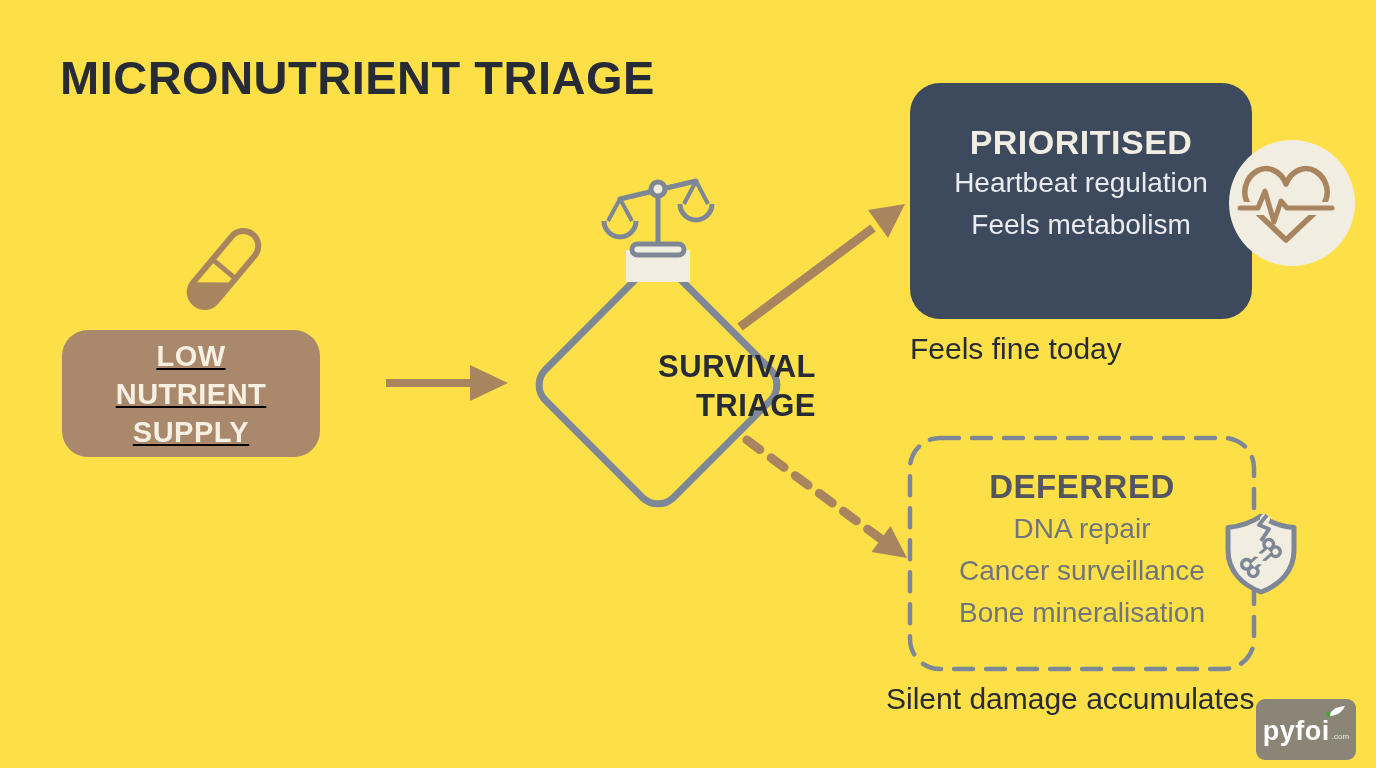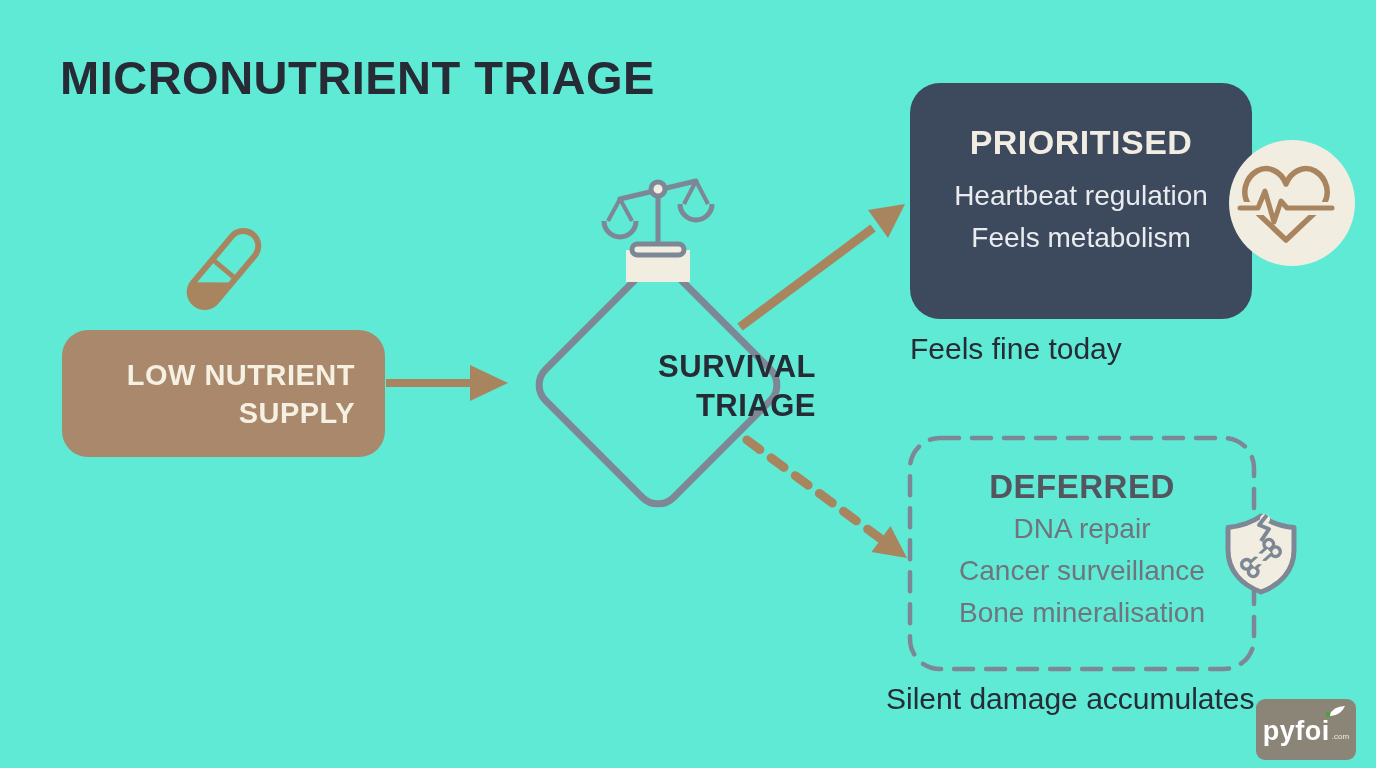--- a/index.html
+++ b/index.html
@@ -1,46 +1,46 @@
 <!DOCTYPE html>
 <html><head>
 <meta charset="utf-8">
 <style>
   html,body{margin:0;padding:0;}
   .canvas{
     position:relative;width:1376px;height:768px;overflow:hidden;
-    background:#5eead4;
+    background:#fde047;
     font-family:"Liberation Sans", sans-serif;
   }
   .abs{position:absolute;}
   .page-title{
     left:60px;top:50px;width:800px;
     font-size:47px;font-weight:700;letter-spacing:0.5px;
     color:#262b36;
   }
   .source-box{
-    left:62px;top:330px;width:323px;height:127px;
+    left:62px;top:330px;width:258px;height:127px;
     background:#a9886b;border-radius:26px;
-    display:flex;align-items:center;justify-content:center;text-align:right;
+    display:flex;align-items:center;justify-content:center;text-align:center;text-decoration:underline;
   }
   .source-box .label{
     font-size:29px;font-weight:700;color:#f6f0e3;line-height:38px;letter-spacing:0.5px;
     padding:0 30px;
   }
   .decision-label{
     left:556px;top:347px;width:260px;text-align:right;
     font-size:31px;font-weight:700;color:#262b36;line-height:39px;letter-spacing:0.5px;
   }
   .mask{background:#f2ede1;}
   .pri-box{
     left:910px;top:83px;width:342px;height:236px;
     background:#3d4a5e;border-radius:30px;text-align:center;
   }
   .pri-title{margin-top:40px;font-size:34px;font-weight:700;color:#f2ede2;letter-spacing:0.5px;}
-  .pri-items{margin-top:13px;font-size:28px;color:#e9ebee;line-height:42px;}
+  .pri-items{font-size:28px;color:#e9ebee;line-height:42px;}
   .heart-circle{
     left:1229px;top:140px;width:126px;height:126px;border-radius:50%;
     background:#f2ede1;
   }
   .caption{font-size:30px;color:#262b36;text-align:left;}
   .caption-pri{left:910px;top:332px;width:342px;}
   .caption-def{left:886px;top:682px;width:400px;}
   .def-content{left:910px;top:438px;width:344px;text-align:center;}
   .def-title{margin-top:30px;font-size:33px;font-weight:700;color:#53565e;letter-spacing:0.5px;}
   .def-items{margin-top:2px;font-size:28px;color:#6f747d;line-height:42px;}

